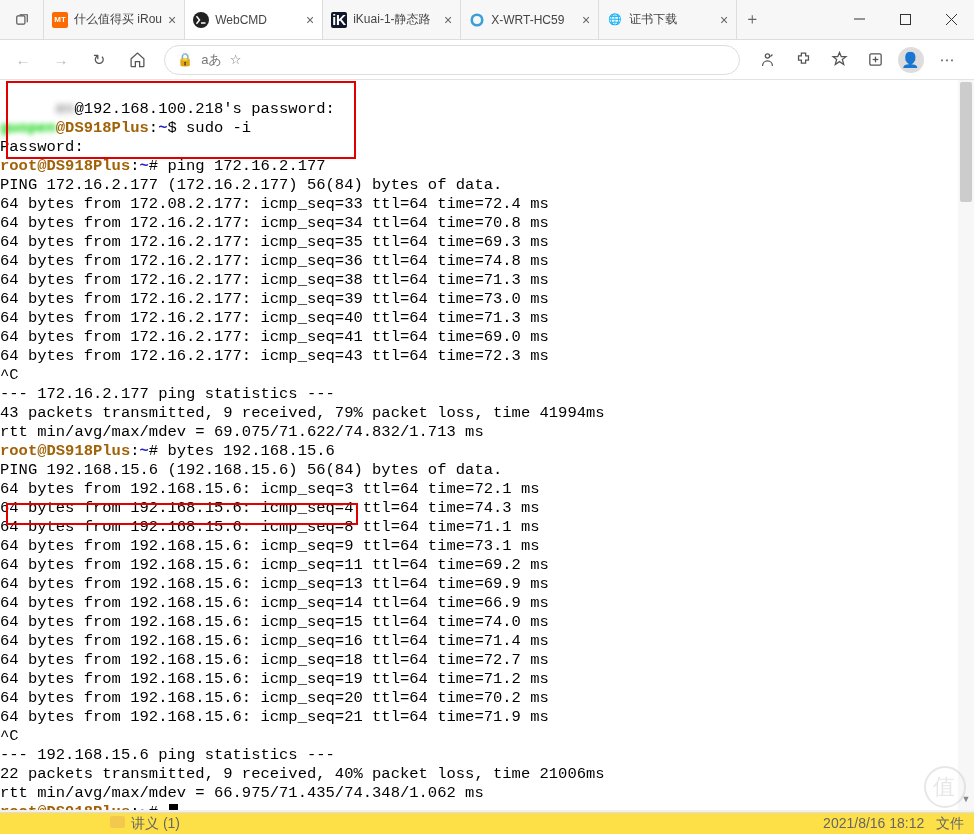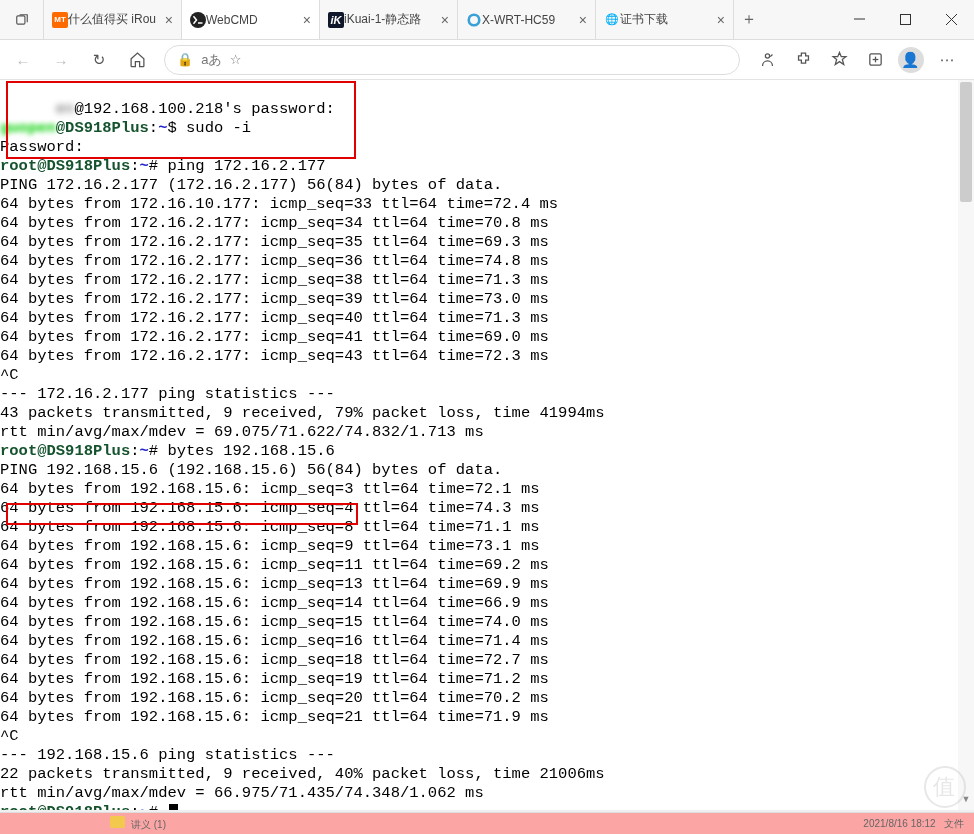--- a/index.html
+++ b/index.html
@@ -2,27 +2,27 @@
 <html><head>
 <meta charset="utf-8">
 <style>
   * { box-sizing: border-box; margin: 0; padding: 0; }
   body { width: 974px; height: 834px; background: #f0f0f0; font-family: "Segoe UI", Arial, sans-serif; overflow: hidden; position: relative; }
   
   
   .titlebar { height: 40px; background: #f7f7f7; display: flex; align-items: center; border-bottom: 1px solid #ddd; }
   .tabstrip { display: flex; align-items: center; height: 100%; flex: 1; }
   .tab-new-left { width: 44px; display:flex; align-items:center; justify-content:center; border-right: 1px solid #ddd; height:100%; color:#555;}
-  .tab { display: flex; align-items: center; padding: 0 8px; height: 100%; min-width: 138px; max-width: 142px; font-size: 12px; color: #444; border-right: 1px solid #ddd; position: relative; }
+  .tab { display: flex; align-items: center; gap: 6px; padding: 0 8px; height: 100%; min-width: 138px; max-width: 142px; font-size: 12px; color: #444; border-right: 1px solid #ddd; position: relative; }
   .tab.active { background: #fff; }
   .tab .favicon { width: 16px; height: 16px; display:inline-flex; align-items:center; justify-content:center; font-size:11px; flex-shrink:0; border-radius:2px;}
   .tab .favicon.mt { background:#ff6a00; color:#fff; font-weight:bold; font-size:8px;}
   .tab .favicon.wc { background:#222; color:#fff; border-radius:50%;}
   .tab .favicon.wc svg { width:12px; height:12px;}
-  .tab .favicon.ik { background:#0f172a; color:#fff; font-weight:bold; font-size:11px;font-style:italic;}
+  .tab .favicon.ik { background:#0f172a; color:#fff; font-weight:bold; font-size:14px;}
   .tab .favicon.xw svg{ width:14px;height:14px;}
   .tab .favicon.cert { color:#2a8; }
   .tab .label { flex:1; white-space: nowrap; overflow: hidden; text-overflow: clip; }
   .tab .close { color:#666; font-size:14px; flex-shrink:0; }
   .newtab { width:30px; display:flex; align-items:center; justify-content:center; color:#666; font-size:16px;}
   .wincontrols { display:flex; height:100%; }
   .wincontrols div { width:46px; display:flex; align-items:center; justify-content:center; color:#333; font-size:12px;}
   
   
   .toolbar { height: 40px; background: #fff; display:flex; align-items:center; padding: 0 6px; gap:4px; border-bottom:1px solid #e3e3e3;}
@@ -33,41 +33,41 @@
   .addrbar .url { flex:1; white-space:nowrap; overflow:hidden; }
   .addrbar .url .blur { filter:blur(3px); color:#888;}
   .addrbar .right { display:flex; gap:8px; color:#777; font-size:13px; align-items:center;}
   .righticons { display:flex; gap:2px; padding-right:4px;}
   .righticons .navbtn { width:34px; }
   .avatar { width:26px; height:26px; border-radius:50%; background:#ddd; display:flex; align-items:center; justify-content:center; color:#888; font-size:15px;}
   
   
   .page { background:#fff; height:730px; overflow-y:auto; position:relative;}
   .term { font-family: Consolas, "Courier New", monospace; font-size: 15.5px; line-height: 19px; white-space: pre; color:#000; padding: 1px 0 0 0; position:relative;}
-  .green { color:#14532d; font-weight:bold; }
+  .green { color:#a16207; font-weight:bold; }
   .blue { color:#2222cc; font-weight:bold; }
   .ggreen { color:#00d000; filter:blur(2.5px); font-weight:bold;}
   .gblur { filter:blur(3px); color:#555;}
   .cursor { display:inline-block; width:9px; height:17px; background:#000; vertical-align:text-bottom; margin-left:2px;}
   
   .redbox { position:absolute; border:2px solid #e00000; pointer-events:none; }
   .redbox.one { left:6px; top:81px; width:350px; height:78px; }
   .redbox.two { left:6px; top:503px; width:352px; height:22px; }
   
   .scrollbar { position:absolute; right:0; top:80px; width:16px; height:730px; background:#f7f7f7;}
   .scrollbar .thumb { position:absolute; left:2px; top:2px; width:12px; height:120px; background:#ccc; border-radius:2px;}
   .scrollbar .arrow { position:absolute; left:0; width:16px; height:16px; text-align:center; font-size:9px; color:#888;}
   .scrollbar .arrow.up{top:0;} .scrollbar .arrow.down{bottom:0;}
   
   
   .watermark { position:absolute; right:8px; bottom:26px; opacity:0.35; color:#999; font-size:32px; letter-spacing:2px; display:flex; align-items:center; gap:10px;}
   .watermark .badge { width:42px; height:42px; border:2px solid #bbb; border-radius:50%; display:flex; align-items:center; justify-content:center; font-size:22px; color:#bbb;}
   
   
-  .taskfrag { position:absolute; left:0; bottom:0; width:100%; height:22px; background:#fca5a5; font-size:10px; color:#666; display:flex; align-items:center; justify-content:space-between; padding:0 10px 0 110px; border-top:1px solid #ddd;}
+  .taskfrag { position:absolute; left:0; bottom:0; width:100%; height:22px; background:#fde047; font-size:14px; color:#666; display:flex; align-items:center; justify-content:space-between; padding:0 10px 0 110px; border-top:1px solid #ddd;}
   .folder-ico { width:15px; height:12px; background:#f2c94c; border-radius:2px; margin-right:6px; display:inline-block;}
 </style>
 </head>
 <body>
 
 <div class="titlebar">
   <div class="tabstrip">
     <div class="tab-new-left">
       <svg width="14" height="14" viewBox="0 0 24 24" fill="none" stroke="#555" stroke-width="2">
           <rect x="3" y="5" width="14" height="14" rx="2"></rect>
@@ -177,21 +177,21 @@
   </div>
 </div>
 
 <div class="page">
 <div class="term">
 <span class="gblur">      en</span><span>@192.168.100.218's password:</span>
 <span class="ggreen">guopen</span><span class="green">@DS918Plus</span><span>:</span><span class="blue">~</span><span>$ sudo -i</span>
 <span>Password:</span>
 <span class="green">root@DS918Plus</span><span>:</span><span class="blue">~</span><span># ping 172.16.2.177</span>
 <span>PING 172.16.2.177 (172.16.2.177) 56(84) bytes of data.</span>
-<span>64 bytes from 172.16.10.177: icmp_seq=33 ttl=64 time=72.4 ms</span>
+<span>64 bytes from 172.08.2.177: icmp_seq=33 ttl=64 time=72.4 ms</span>
 <span>64 bytes from 172.16.2.177: icmp_seq=34 ttl=64 time=70.8 ms</span>
 <span>64 bytes from 172.16.2.177: icmp_seq=35 ttl=64 time=69.3 ms</span>
 <span>64 bytes from 172.16.2.177: icmp_seq=36 ttl=64 time=74.8 ms</span>
 <span>64 bytes from 172.16.2.177: icmp_seq=38 ttl=64 time=71.3 ms</span>
 <span>64 bytes from 172.16.2.177: icmp_seq=39 ttl=64 time=73.0 ms</span>
 <span>64 bytes from 172.16.2.177: icmp_seq=40 ttl=64 time=71.3 ms</span>
 <span>64 bytes from 172.16.2.177: icmp_seq=41 ttl=64 time=69.0 ms</span>
 <span>64 bytes from 172.16.2.177: icmp_seq=43 ttl=64 time=72.3 ms</span>
 <span>^C</span>
 <span>--- 172.16.2.177 ping statistics ---</span>

